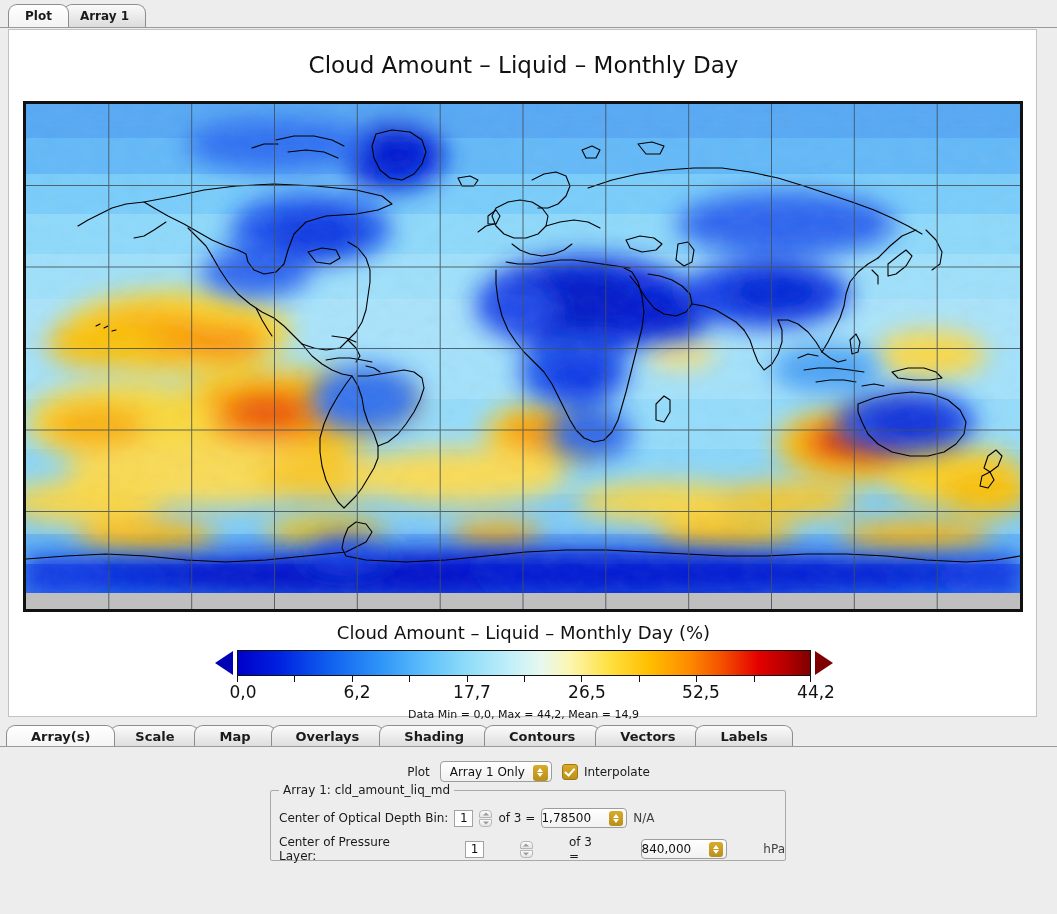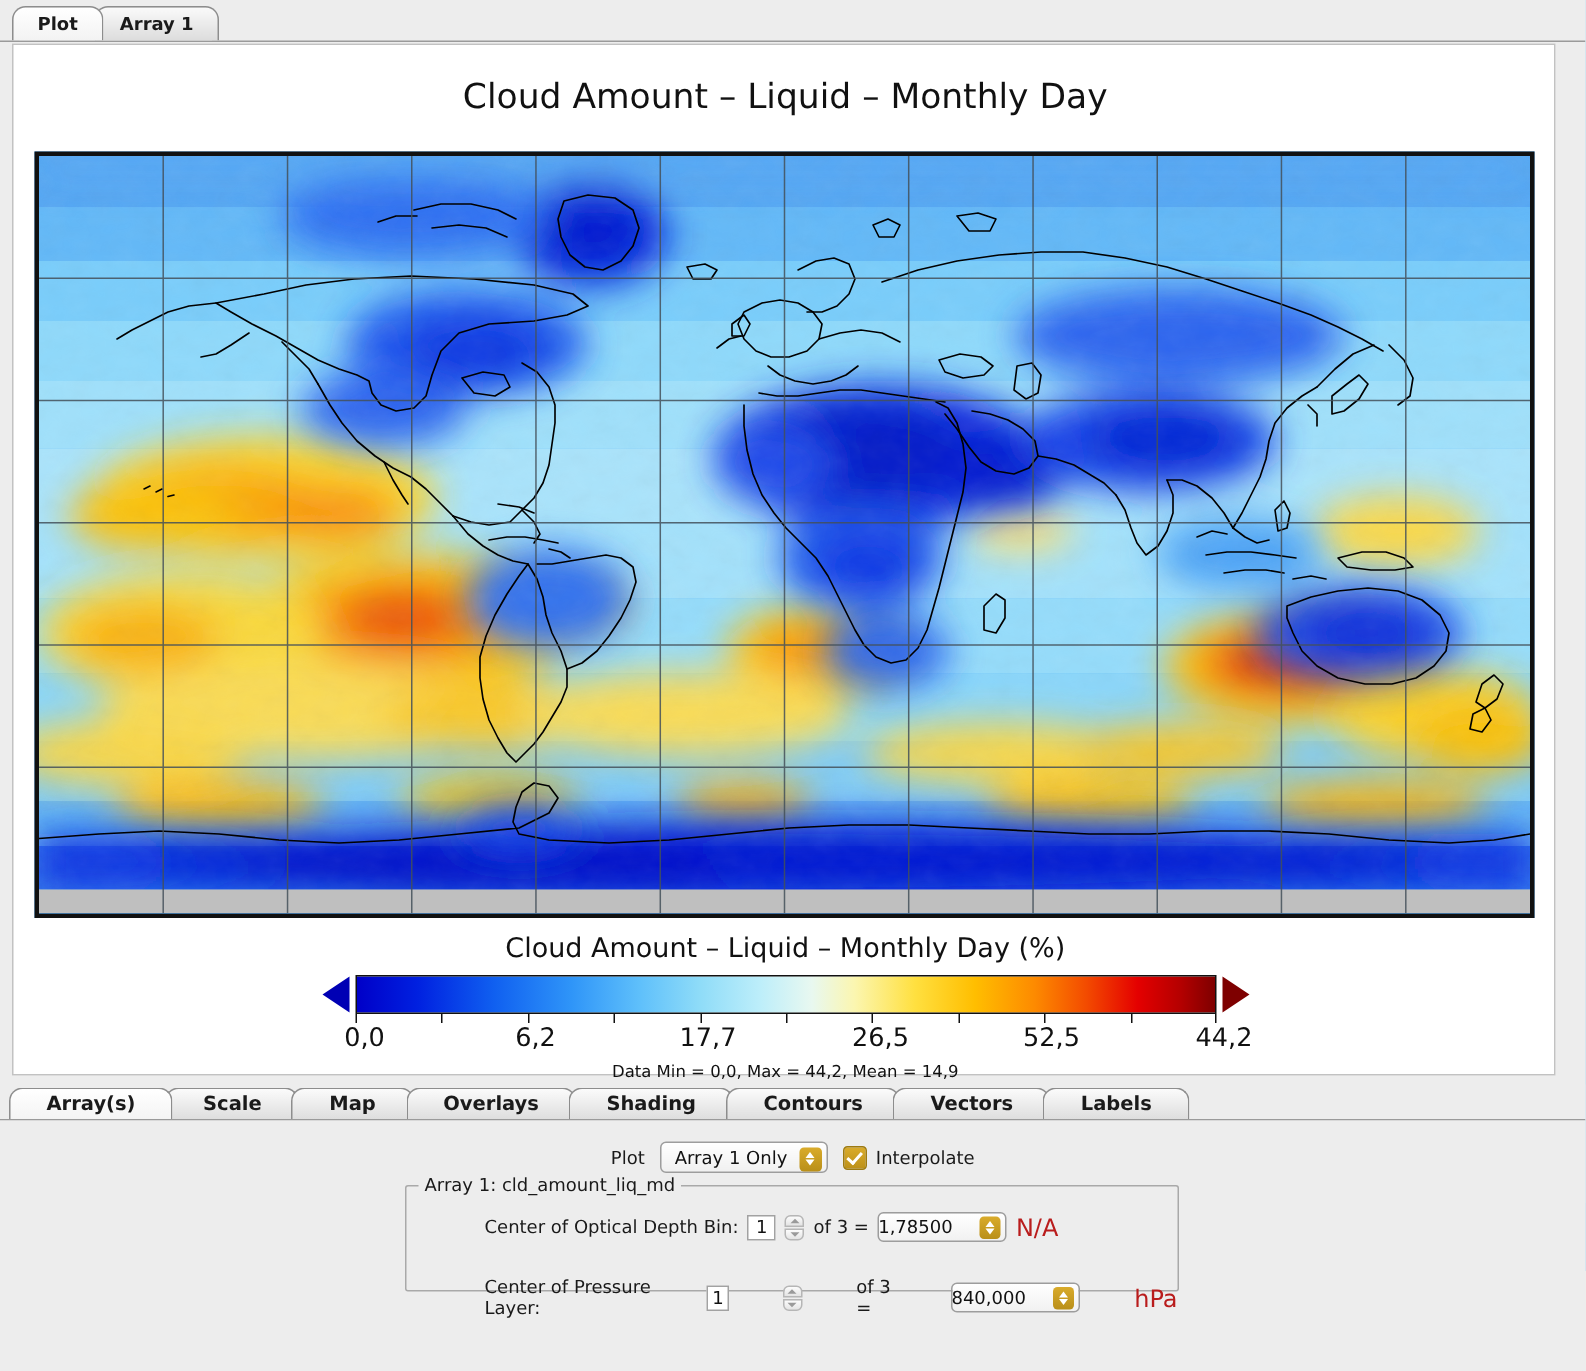--- a/index.html
+++ b/index.html
@@ -235,24 +235,24 @@
   }
   .groupbox .legend {
     position: absolute; left: 8px; top: -8px;
     background: #ededed;
     padding: 0 4px;
     font-size: 12px; color: #1a1a1a;
   }
   .gbrow {
     position: absolute; left: 8px;
     display: flex; align-items: center; gap: 6px;
-    font-size: 12px; color: #1a1a1a; margin-left: 44px;
+    font-size: 12px; color: #1a1a1a;
   }
   .gbrow.r1 { top: 17px; }
-  .gbrow.r2 { top: 60px; gap: 36px; }
+  .gbrow.r2 { top: 44px; gap: 36px; }
   .numfield {
     width: 19px; height: 17px;
     background: #fff;
     border: 1px solid #a2a2a2;
     font-size: 12px; color: #111;
     display: flex; align-items: center; justify-content: center;
     box-sizing: border-box;
   }
   .minispin {
     width: 13px; height: 18px;
@@ -297,21 +297,21 @@
     display: flex; flex-direction: column;
     align-items: center; justify-content: center;
   }
   .valuecombo .stepper b {
     display: block; width: 0; height: 0;
     border-left: 3px solid transparent;
     border-right: 3px solid transparent;
   }
   .valuecombo .stepper b.up { border-bottom: 4px solid #fff; margin-bottom: 1px; }
   .valuecombo .stepper b.dn { border-top: 4px solid #fff; }
-  .unit { font-size: 16px; color: #b91c1c; }
+  .unit { font-size: 12px; color: #404040; }
 </style>
 </head>
 <body>
 
 <div id="app">
 
   <div class="toptabbar">
     <div class="tabs">
       <div class="ttab active">Plot</div>
       <div class="ttab">Array 1</div>

